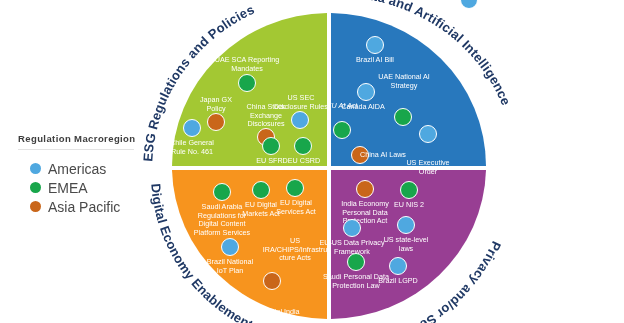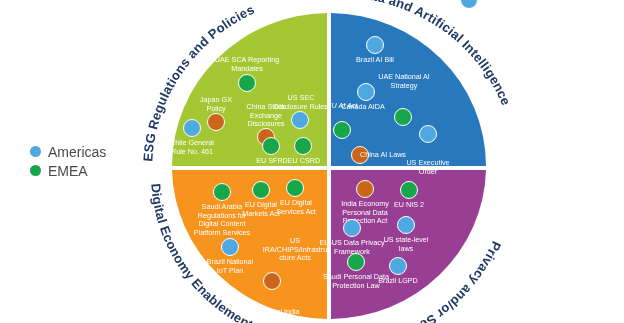--- a/index.html
+++ b/index.html
@@ -91,32 +91,37 @@
     overflow:visible;
     pointer-events:none;
   }
 </style>
 </head>
 <body>
 
 <div id="root">
 
   <div class="legend">
+    <div class="legend-title">Regulation Macroregion</div>
     <div class="legend-items">
 
       <div class="legend-row">
         <span class="legend-swatch" style="background: rgb(79, 168, 224);"></span>
         <span class="legend-label">Americas</span>
       </div>
 
       <div class="legend-row">
         <span class="legend-swatch" style="background: rgb(24, 166, 75);"></span>
         <span class="legend-label">EMEA</span>
       </div>
 
+      <div class="legend-row">
+        <span class="legend-swatch" style="background: rgb(201, 102, 26);"></span>
+        <span class="legend-label">Asia Pacific</span>
+      </div>
 
     </div>
   </div>
 
   <div class="wheel">
     <svg viewBox="0 0 314 306" preserveAspectRatio="none" aria-hidden="true">
 
       <path id="wedge-esg" d="M155,0 A157,153 0 0 0 0,153 L155,153 Z" fill="#A3C833"></path>
 
       <path id="wedge-data-ai" d="M159,0 A157,153 0 0 1 314,153 L159,153 Z" fill="#2878BD"></path>

